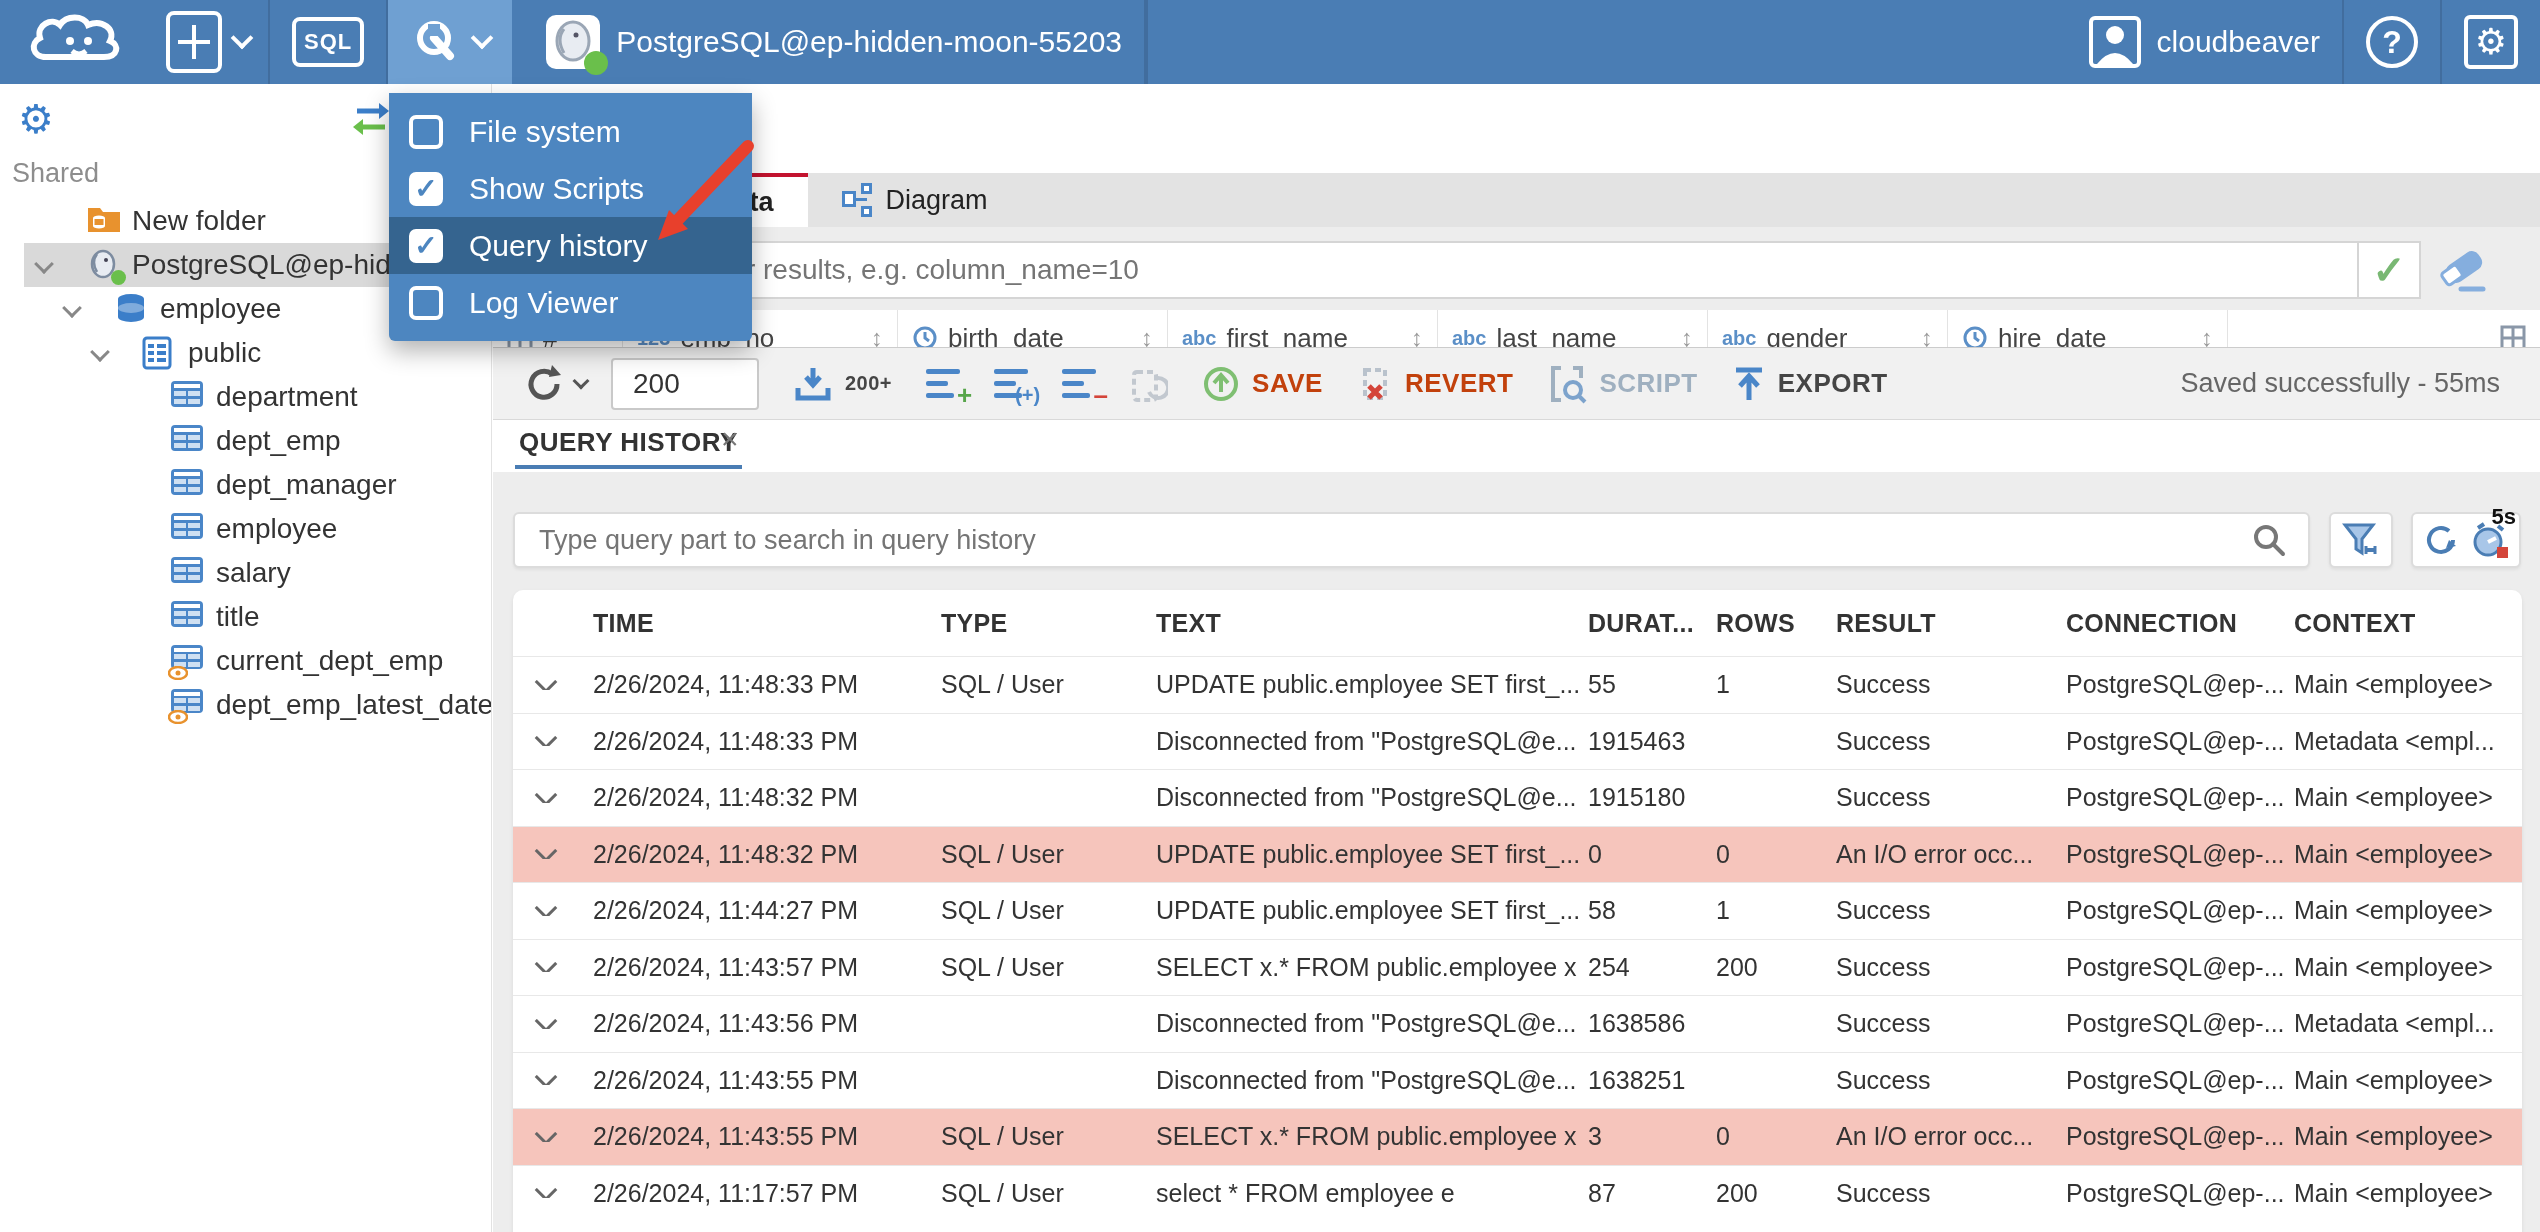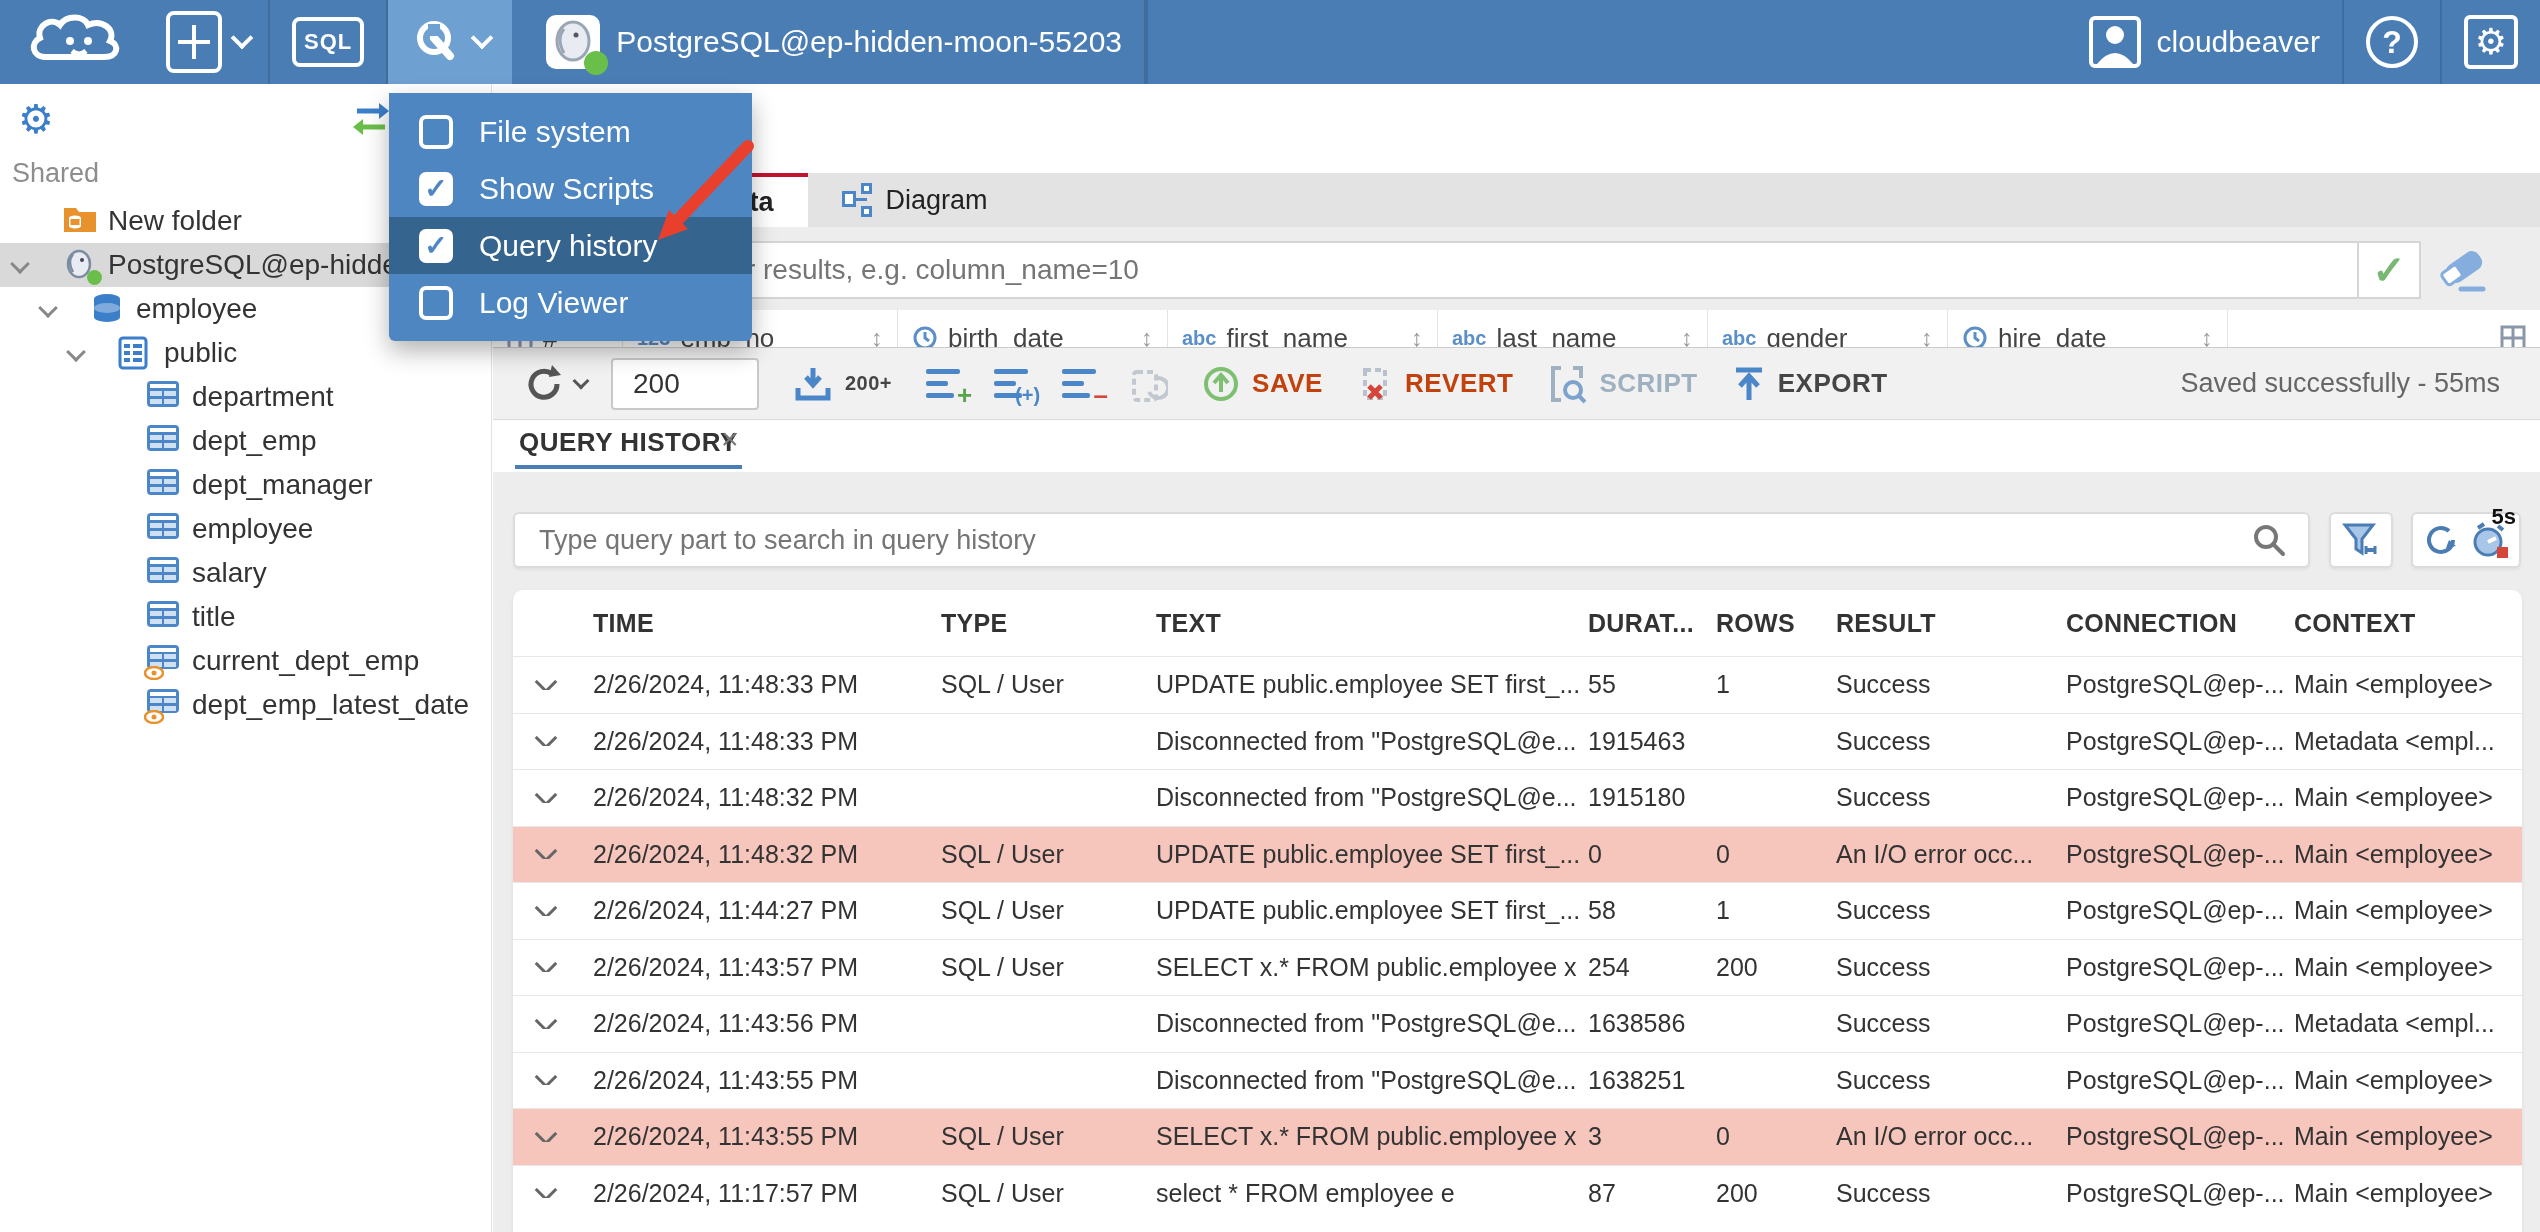--- a/index.html
+++ b/index.html
@@ -27,21 +27,21 @@
   .gearbox { width:54px; height:54px; border:4px solid #fff; border-radius:6px; color:#fff; font-size:36px; display:flex; align-items:center; justify-content:center; }
   .spacer { flex:1 1 auto; }
 
   
   #sidebar { position:absolute; left:0; top:84px; width:492px; bottom:0; background:#fff; border-right:1px solid #e2e2e2; z-index:10; }
   #sb-head { height:70px; display:flex; align-items:center; padding:0 18px; }
   .sb-gear { color:#3b7ec9; font-size:40px; }
   #sb-head .spacer { flex:1; }
   .sb-hicon { margin-left:34px; }
   #sb-shared { color:#8d8d8d; font-size:27px; padding:4px 0 10px 2px; }
-  .tree-row { height:44px; display:flex; align-items:center; font-size:28px; color:#333; white-space:nowrap; position:relative; }
+  .tree-row { height:44px; display:flex; align-items:center; font-size:28px; color:#333; white-space:nowrap; position:relative;margin-left:24px; }
   .tree-row.selected { background:#d9d9d9; }
   .tree-chev { width:14px; height:14px; border-right:3px solid #888; border-bottom:3px solid #888;
                transform:rotate(45deg); position:absolute; top:14px; }
   .tree-ico { position:absolute; top:5px; width:36px; height:34px; }
   .tree-label { position:absolute; top:6px; overflow:hidden; }
 
   
   #main { position:absolute; left:493px; top:84px; right:0; bottom:0; background:#fff; }
 
   #tabbar { position:absolute; left:0; top:89px; right:0; height:54px; background:#e3e3e3; display:flex; }
@@ -103,21 +103,21 @@
   .qh-cell { font-size:25px; color:#333; padding-right:14px; flex:0 0 auto; overflow:hidden; white-space:nowrap; }
   .c-exp { width:80px; display:flex; justify-content:center; }
   .c-time{ width:348px; } .c-type{ width:215px; } .c-text{ width:432px; }
   .c-dur { width:128px; } .c-rows{ width:120px; } .c-res { width:230px; }
   .c-conn{ width:228px; } .c-ctx { flex:1 1 auto; }
   .row-chev { width:16px; height:16px; border-right:3px solid #666; border-bottom:3px solid #666; transform:rotate(45deg); margin-top:-6px; }
 
   
   #tools-menu { position:absolute; left:389px; top:93px; width:363px; background:#4d86c0; z-index:50;
                 border-radius:0 0 6px 6px; box-shadow:0 10px 24px rgba(0,0,0,.3); padding:10px 0; }
-  .menu-item { height:57px; display:flex; align-items:center; padding-left:30px; }
+  .menu-item { height:57px; display:flex; align-items:center; padding-left:20px; }
   .menu-item.hl { background:#35648f; }
   .mi-check { width:34px; height:34px; border:4px solid #fff; border-radius:7px; flex:0 0 auto;
               display:flex; align-items:center; justify-content:center; font-size:28px; font-weight:bold; color:#4d86c0; }
   .mi-check.on { background:#fff; }
   .mi-label { color:#fff; font-size:30px; margin-left:26px; white-space:nowrap; }
 
   #annotation-arrow { position:absolute; left:600px; top:105px; width:220px; height:170px; z-index:60; pointer-events:none; }
 
   svg { display:block; }
 </style>

